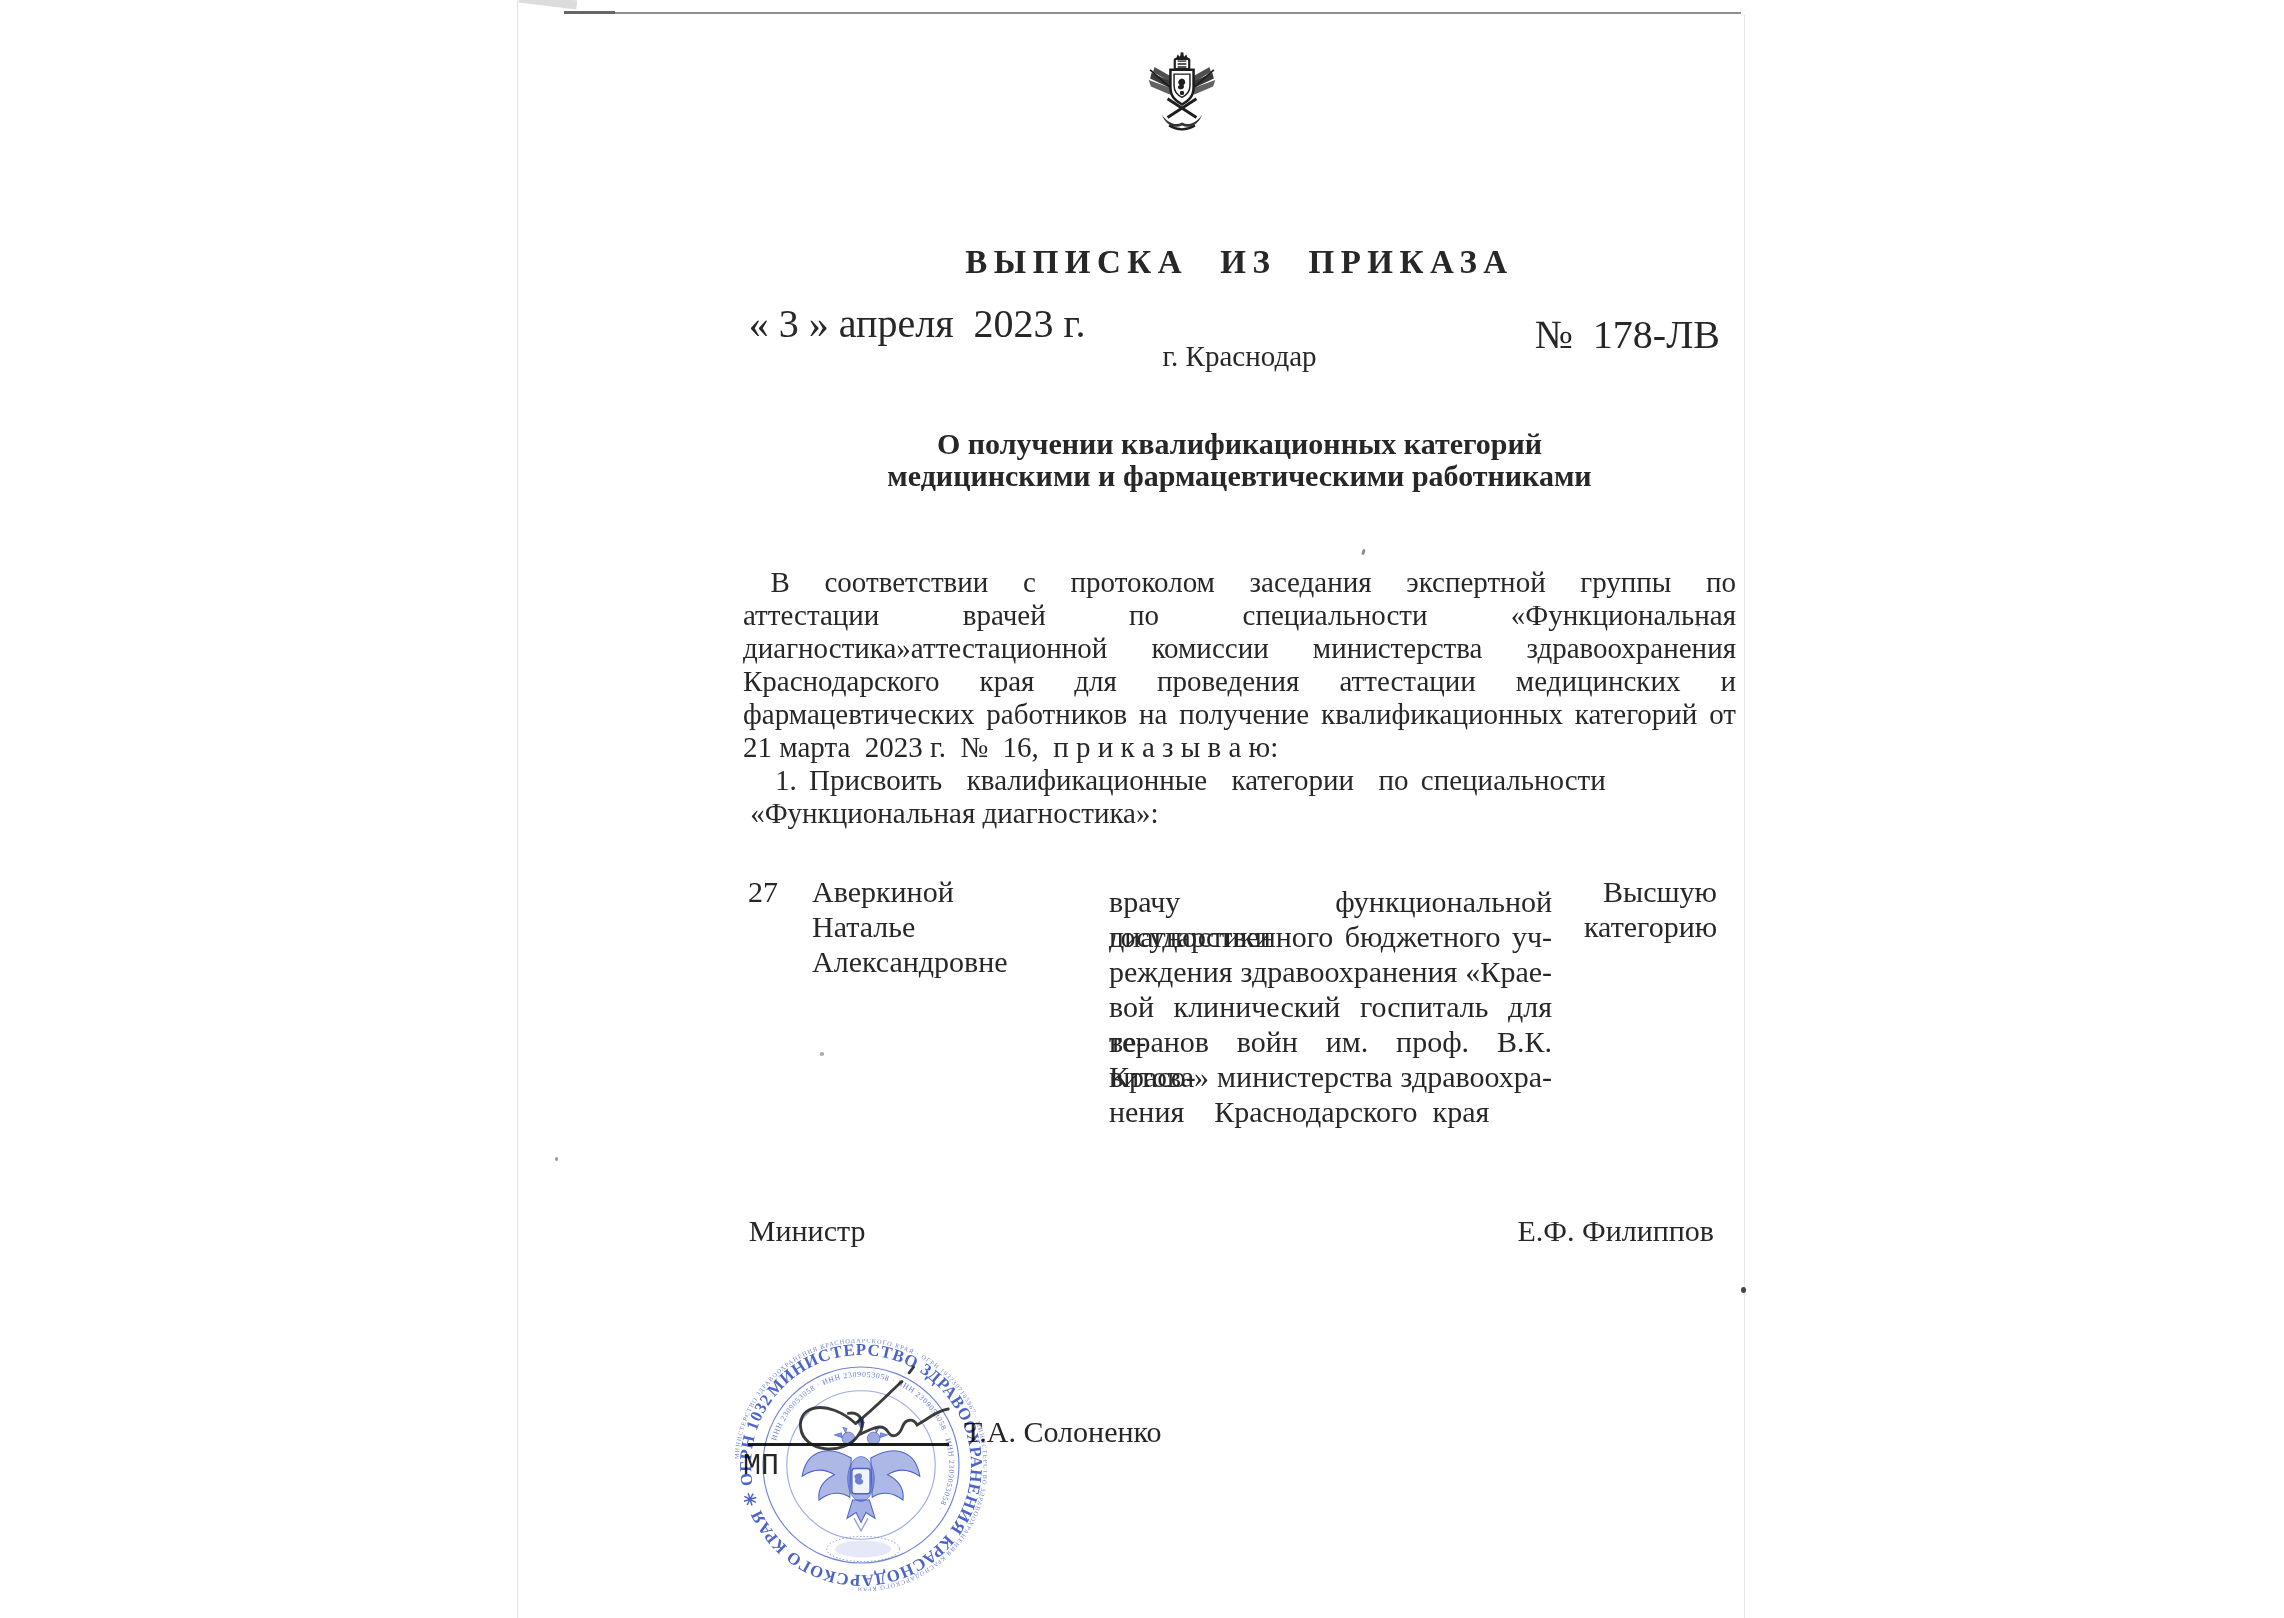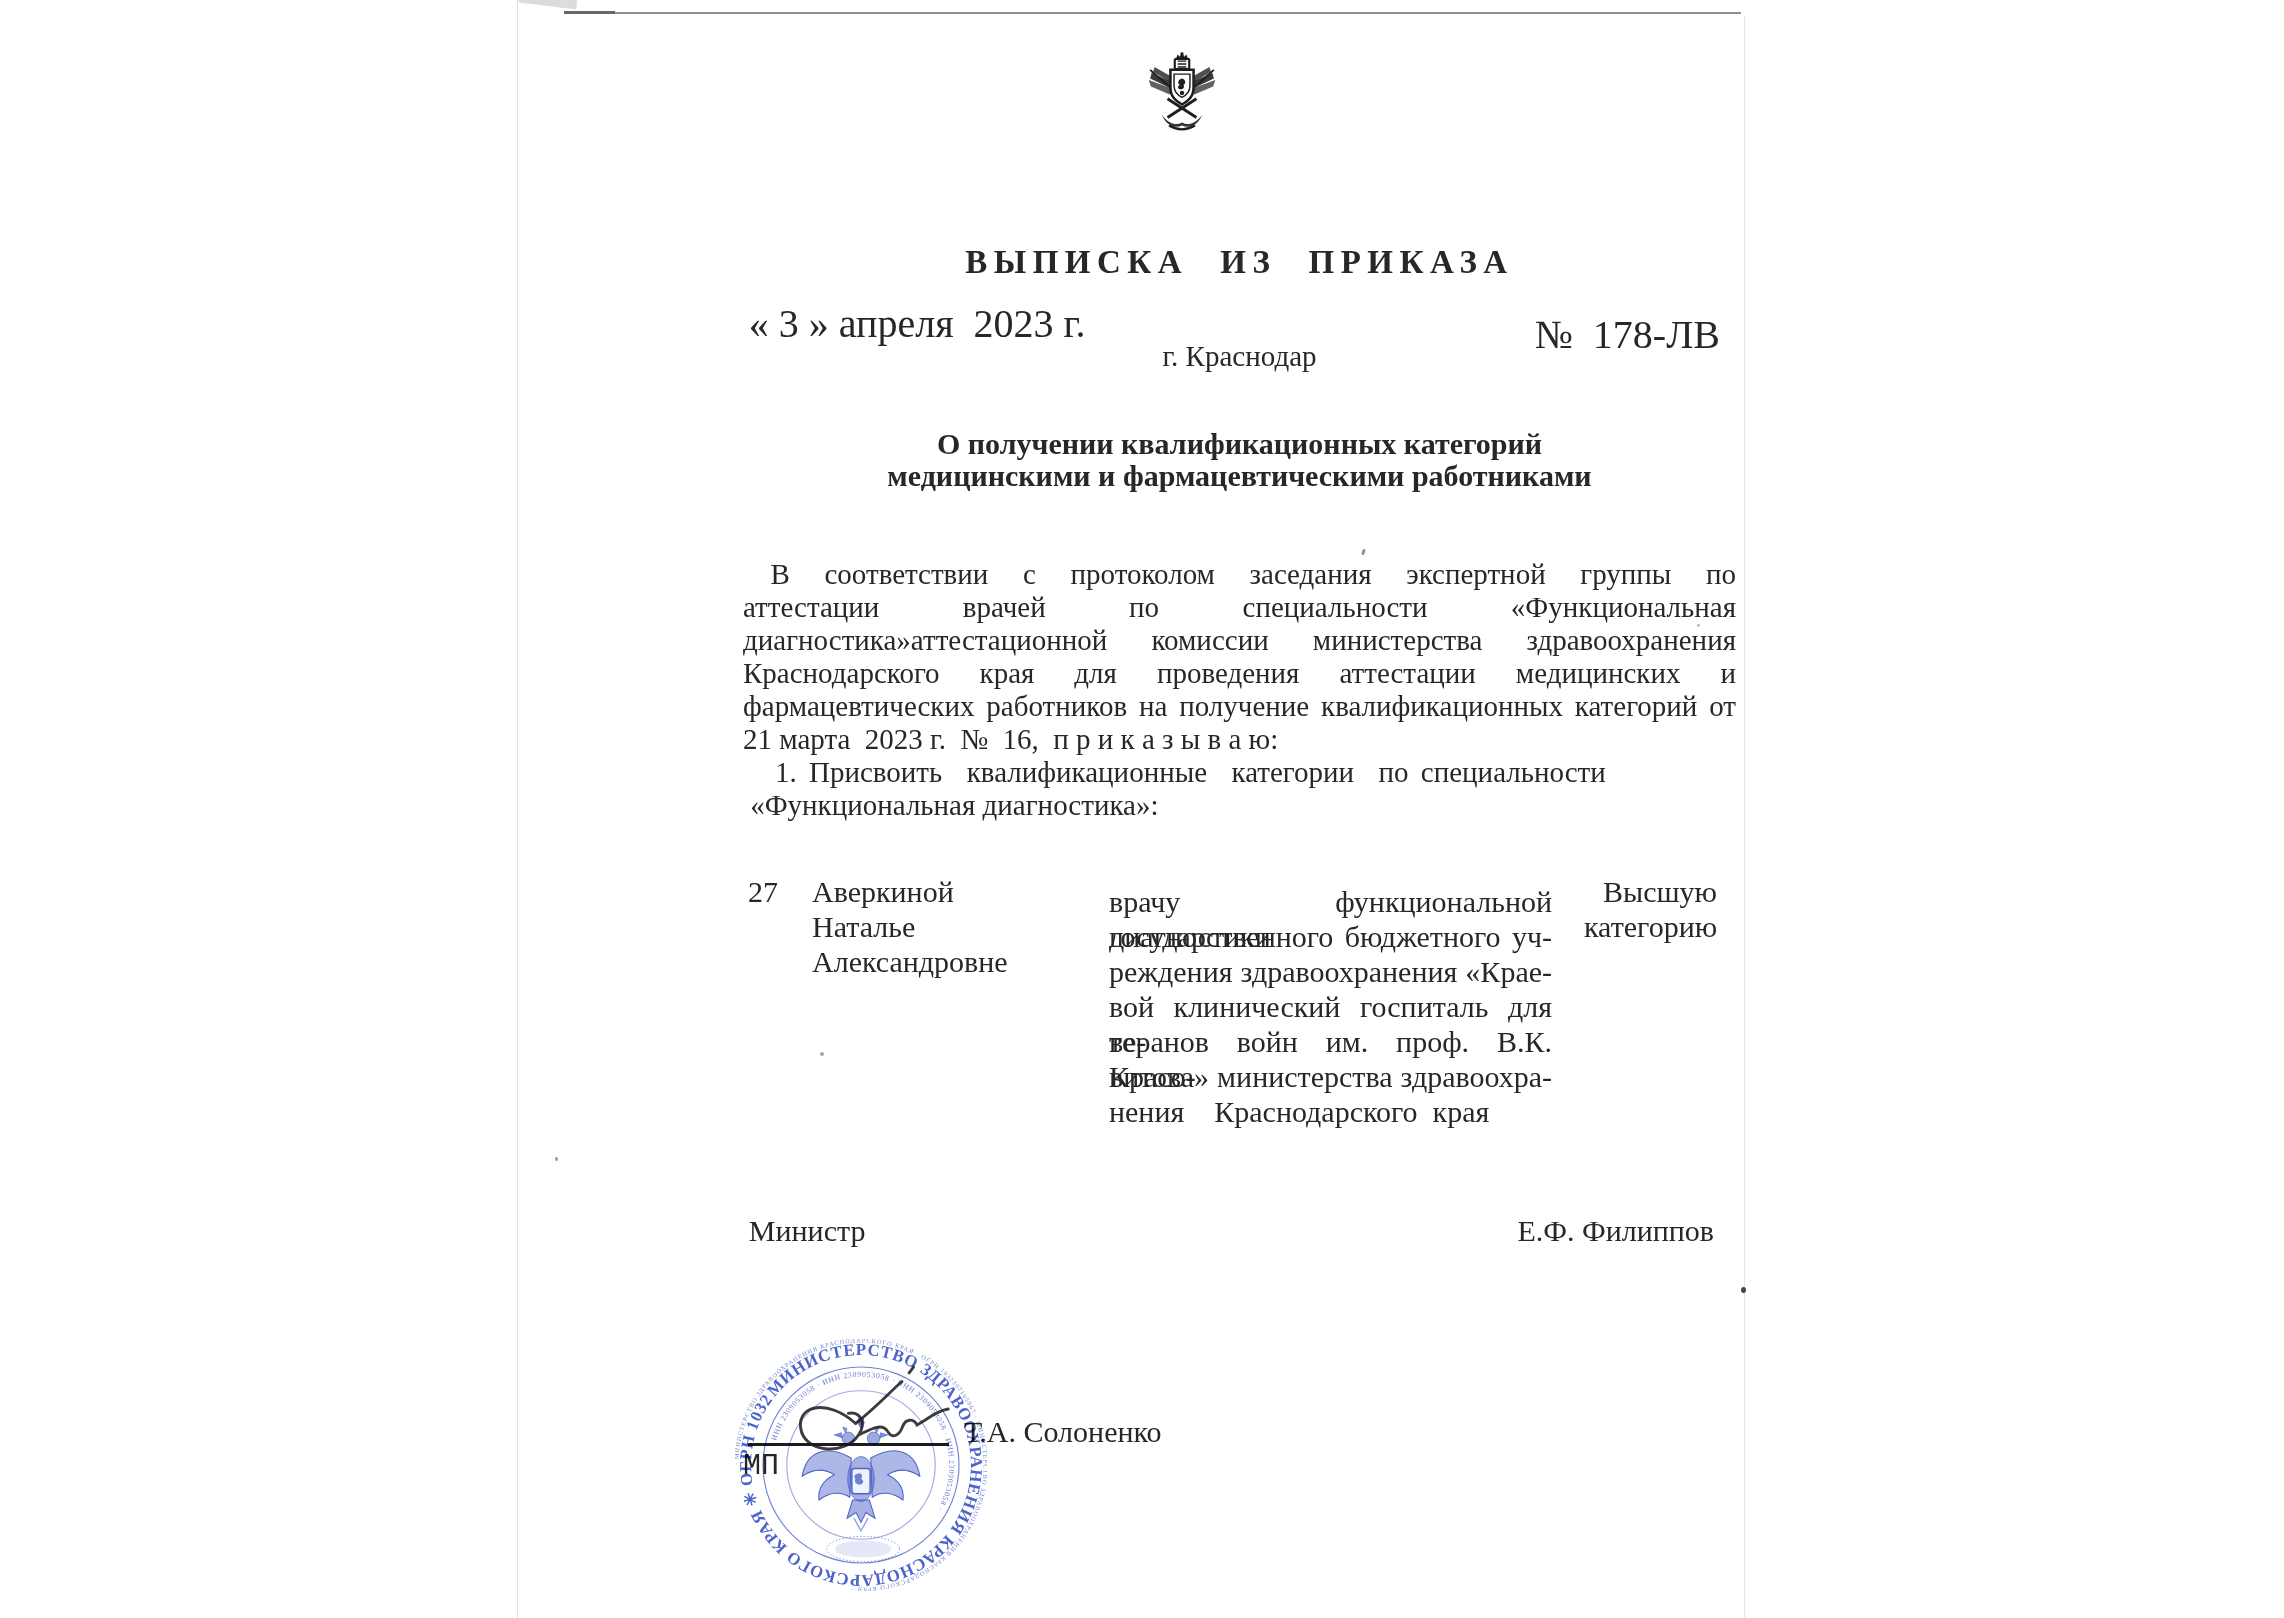--- a/index.html
+++ b/index.html
@@ -21,21 +21,21 @@
   .num-right{right:16px;top:0;margin-top:11px;}
   .city{left:743px;top:340px;width:993px;font-size:29px;}
 
   
   .title1{left:743px;top:427px;width:993px;font-size:30px;font-weight:bold;}
   .title2{left:743px;top:459px;width:993px;font-size:30px;font-weight:bold;}
 
   
   .bodyblock{left:743px;top:558px;width:993px;font-size:29px;}
   .bl{height:33px;line-height:33px;}
-  .ind1{padding-left:27.5px;}
+  .ind1{padding-left:27.5px;margin-top:8px;}
   .ind7{padding-left:32px;word-spacing:5px;}
   .ind8{padding-left:7.2px;}
 
   
   .tbl{left:743px;top:874px;width:993px;font-size:30px;}
   .tl{height:35px;line-height:35px;}
   .col-num{left:5px;top:0;width:51px;}
   .col-name{left:69px;top:0;width:239px;}
   .col-pos{left:366px;top:0;width:443px;margin-top:10px;}
   .col-cat{left:841px;top:0;width:156px;}

